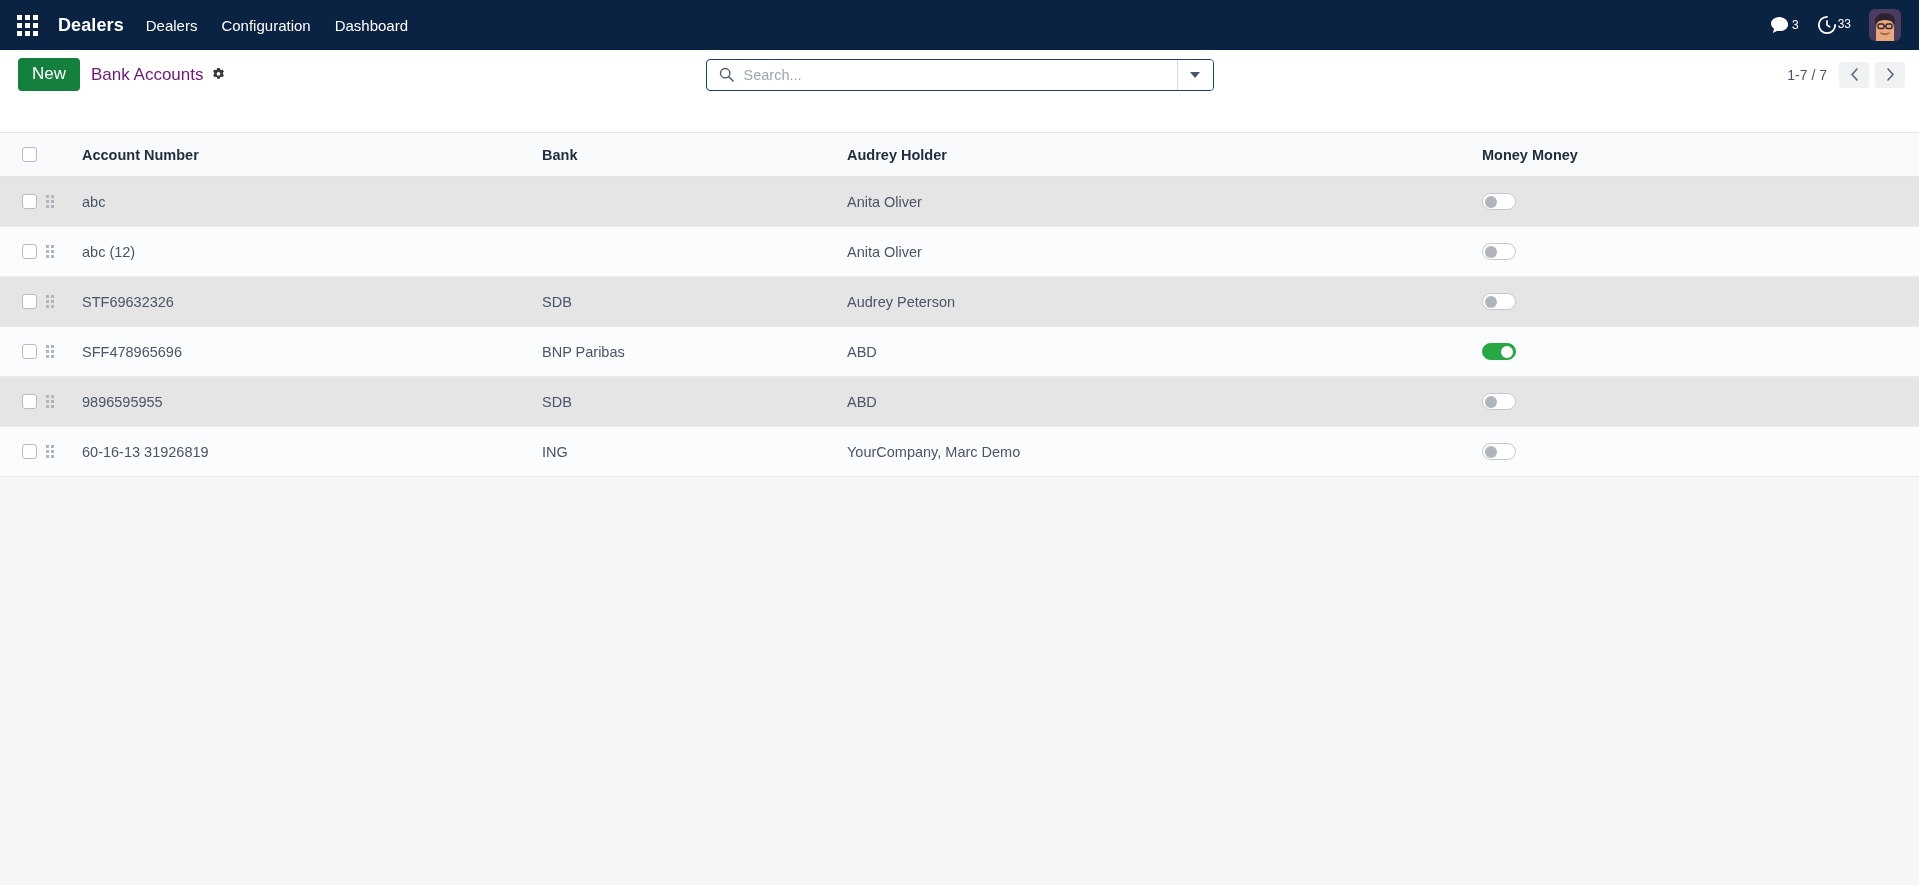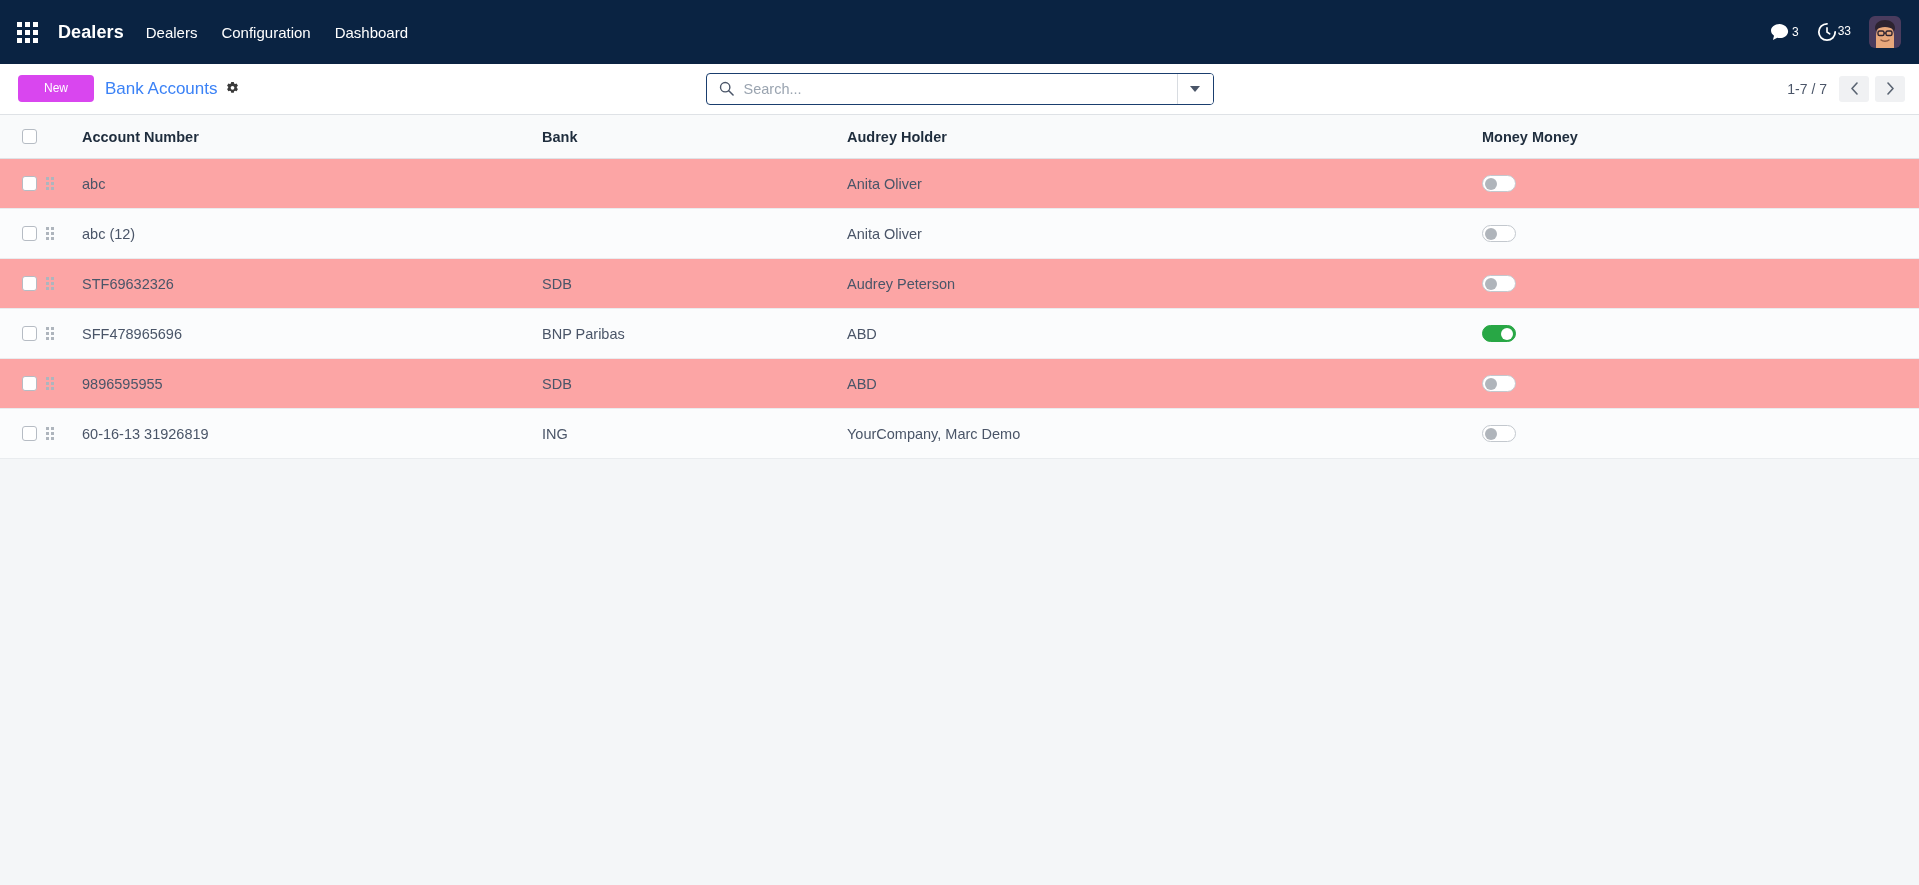--- a/index.html
+++ b/index.html
@@ -7,21 +7,21 @@
     width: 1919px;
     height: 885px;
     overflow: hidden;
     background: #f4f6f8;
     font-family: "Liberation Sans", sans-serif;
     -webkit-font-smoothing: antialiased;
   }
 
   
   .navbar {
-    height: 64px;
+    height: 50px;
     background: #0a2342;
     display: flex;
     align-items: center;
     padding: 0 14px 0 10px;
     position: relative;
     color: #ffffff;
   }
   .apps-menu {
     width: 34px; height: 34px;
     display: flex; align-items: center; justify-content: center;
@@ -87,33 +87,33 @@
   .cp-bar {
     height: 50px;
     background: #ffffff;
     display: flex;
     align-items: center;
     padding: 0 14px 0 18px;
     position: relative;
     border-bottom: 1px solid #ffffff;
   }
   .btn-new {
-    background: #d946ef;
+    background: #15803d;
     color: #ffffff;
-    font-size: 12px;
+    font-size: 17px;
     border: none;
     border-radius: 4px;
-    padding: 7px 26px;
+    padding: 7px 14px;
     cursor: pointer;
     font-family: inherit;
     line-height: 1.1;
   }
   .cp-title {
     font-size: 17px;
-    color: #3b82f6;
+    color: #701a75;
     margin-left: 11px;
     display: flex;
     align-items: center;
     gap: 8px;
     white-space: nowrap;
   }
   .gear-btn {
     cursor: pointer;
     display: inline-flex;
     color: #3a3a3a;
@@ -194,21 +194,22 @@
 
   
   .list-wrap {
     background: #ffffff;
     width: 100%;
   }
   table.olist {
     width: 100%;
     border-collapse: collapse;
     table-layout: fixed;
-    background: #fca5a5;
+    background: #e5e5e5;
+    margin-top: 32px;
   }
   table.olist thead th {
     background: #f9fafb;
     border-bottom: 1px solid #dfe2e6;
     border-top: 1px solid #dfe2e6;
     font-size: 14.5px;
     font-weight: bold;
     color: #1f2d3d;
     text-align: left;
     padding: 12px 0;

